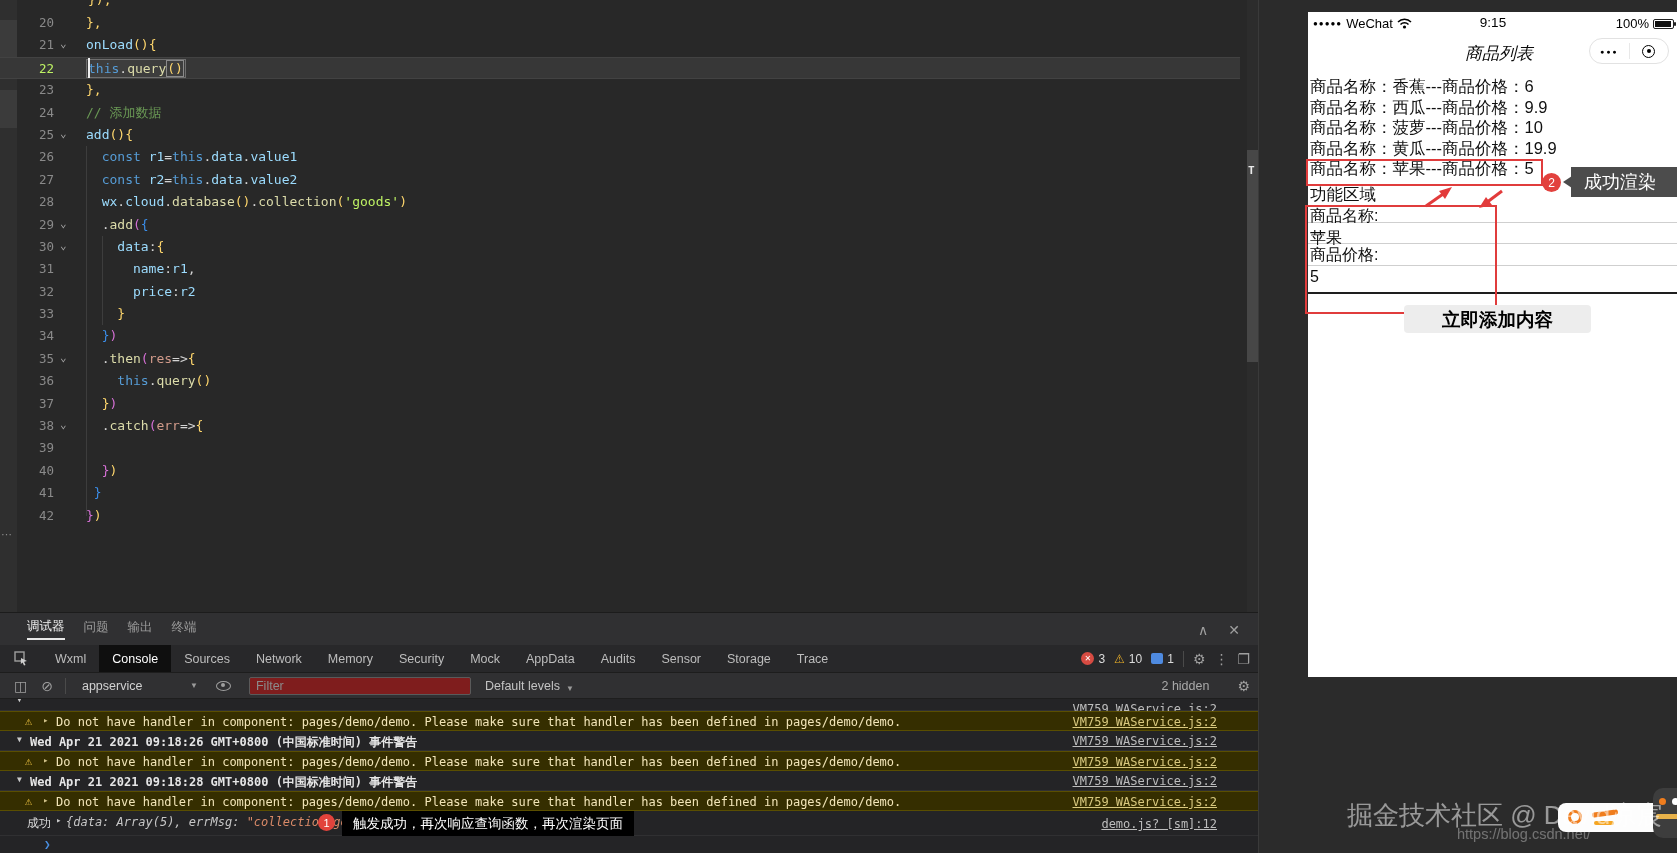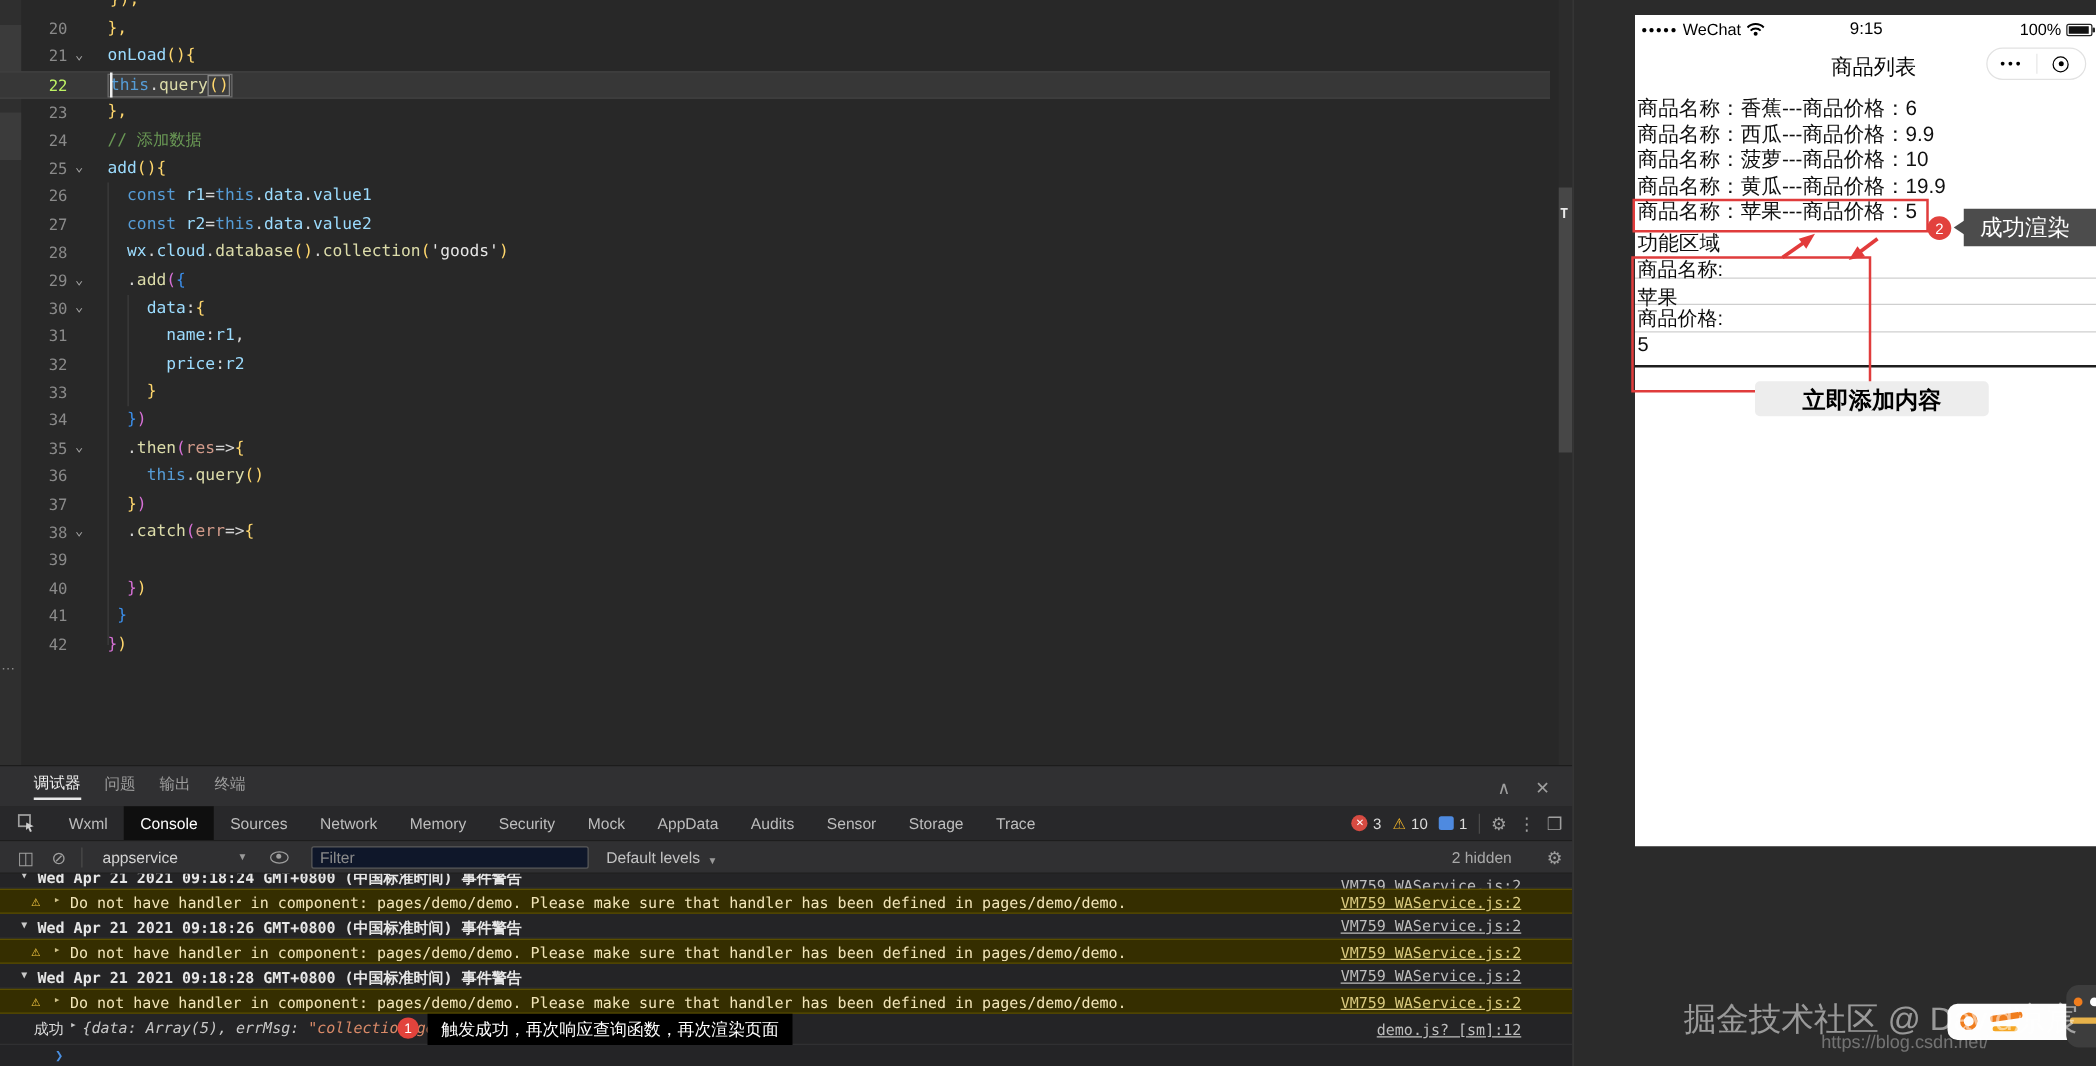--- a/index.html
+++ b/index.html
@@ -16,21 +16,21 @@
             font-family:"DejaVu Sans Mono","Liberation Mono",monospace;font-size:13px;color:#d4d4d4;}
   .codeline .lnum{position:absolute;left:0;top:0;width:54px;text-align:right;color:#8a8a8a;font-size:12.5px;}
   .codeline.cur .lnum{color:#bef264;}
   .codeline .fold{position:absolute;left:60px;top:-1px;width:16px;color:#a9a9a9;font-size:11px;}
   .codeline .code{position:absolute;left:86px;top:0;}
   .codeline.cur{background:#373737;border-top:1px solid #424242;border-bottom:1px solid #424242;}
   .curbox{border:1px solid #6e6e6e;background:#3d3d3d;padding:1px 1px;}
   .bx{border:1px solid #8a8a8a;}
   .cursorbar{position:absolute;left:88px;top:58px;width:2px;height:20px;background:#efefef;}
   .t-p{color:#d4d4d4}.t-k{color:#569cd6}.t-v{color:#9cdcfe}.t-f{color:#dcdcaa}
-  .t-s{color:#e5e5e5}.t-c{color:#6a9955}.t-g{color:#ffd76d}.t-m{color:#d670d6}
+  .t-s{color:#bef264}.t-c{color:#6a9955}.t-g{color:#ffd76d}.t-m{color:#d670d6}
   .t-b{color:#3b8eea}.t-e{color:#d19a8a}
   .iguide{position:absolute;width:1px;background:#3d3d3d;}
   #vscroll{position:absolute;left:1247px;top:0;width:11px;height:612px;background:#2c2c2c;}
   #vthumb{position:absolute;left:0;top:150px;width:11px;height:212px;background:#474747;}
   #scrollT{position:absolute;left:1248px;top:164px;color:#eaeaea;font-size:11px;font-weight:bold;
            font-family:"DejaVu Sans Mono",monospace;}
   #editor-ellipsis{position:absolute;left:1px;top:528px;color:#8b8b8b;font-size:11px;letter-spacing:1px;}
 
   
   #debugbar{position:absolute;left:0;top:612px;width:1258px;height:33px;background:#303032;
@@ -62,21 +62,21 @@
   #ctoolbar{position:absolute;left:0;top:673px;width:1258px;height:26px;background:#303032;
             border-bottom:1px solid #1e1e1e;display:flex;align-items:center;font-size:12.5px;}
   #ctoolbar .ico{margin-left:14px;}
   #ctx-select{margin-left:16px;width:116px;display:flex;justify-content:space-between;align-items:center;
               color:#d2d2d2;}
   #ctx-select .caret{font-size:8px;color:#9a9a9a;}
   #eye{margin-left:18px;width:15px;height:10px;border:1.5px solid #9f9f9f;border-radius:50%/ 50%;
        position:relative;}
   #eye::after{content:"";position:absolute;left:4px;top:1.5px;width:4px;height:4px;border-radius:50%;
               background:#9f9f9f;}
-  #filter-input{margin-left:18px;width:222px;height:18px;background:#0f172a;border:1px solid #5a5a5a;
+  #filter-input{margin-left:18px;width:222px;height:18px;background:#7f1d1d;border:1px solid #5a5a5a;
                 border-radius:2px;color:#cfcfcf;font-size:12.5px;padding:0 6px;
                 font-family:"Liberation Sans",sans-serif;}
   #filter-input::placeholder{color:#8b8b8b;}
   #levels{margin-left:14px;color:#c3c3c3;display:flex;align-items:flex-end;gap:6px;}
   #levels .caret{font-size:8px;color:#9a9a9a;}
   #tb-right{margin-left:auto;display:flex;align-items:center;gap:14px;padding-right:8px;color:#a9a9a9;}
 
   
   #console{position:absolute;left:0;top:699px;width:1258px;height:154px;background:#242426;overflow:hidden;
            font-family:"DejaVu Sans Mono","Liberation Mono",monospace;font-size:12px;}
@@ -116,21 +116,21 @@
   #phone{position:absolute;left:49px;top:12px;width:370px;height:665px;background:#ffffff;color:#111;}
   #statusbar{position:absolute;left:0;top:0;width:100%;height:24px;font-size:13px;color:#000;}
   #sb-left{position:absolute;left:5px;top:4px;display:flex;align-items:center;gap:4px;}
   #sb-dots{font-size:8px;letter-spacing:1px;}
   #sb-time{position:absolute;left:0;right:0;top:3px;text-align:center;font-size:13.5px;}
   #sb-right{position:absolute;right:4px;top:4px;display:flex;align-items:center;gap:4px;}
   #battery{width:21px;height:10px;border:1px solid #222;border-radius:2px;position:relative;}
   #battery .fill{position:absolute;left:1px;top:1px;bottom:1px;width:16px;background:#111;}
   #battery .nub{position:absolute;right:-3px;top:2.5px;width:2px;height:4px;background:#222;border-radius:1px;}
   #navbar{position:absolute;left:0;top:24px;width:100%;height:32px;}
-  #nav-title{position:absolute;left:12px;right:0;top:6px;text-align:center;font-size:17px;color:#090909;}
+  #nav-title{position:absolute;left:12px;right:0;top:6px;text-align:center;font-size:17px;color:#090909;font-style:italic;}
   #capsule{position:absolute;left:281px;top:2px;width:80px;height:26px;border:1px solid #e2e2e2;
            border-radius:14px;background:#fff;display:flex;align-items:center;}
   #cap-dots{flex:1;text-align:center;font-size:7px;letter-spacing:2px;color:#000;}
   #cap-div{width:1px;height:16px;background:#e8e8e8;}
   #cap-target{flex:1;display:flex;align-items:center;justify-content:center;}
   #cap-target .ring{width:13px;height:13px;border:1.5px solid #000;border-radius:50%;display:flex;
                     align-items:center;justify-content:center;}
   #cap-target .ctr{width:4px;height:4px;background:#000;border-radius:50%;}
   .plist-row{position:absolute;left:2px;height:20.6px;font-size:16.5px;white-space:nowrap;color:#101010;}
   #hl-box{position:absolute;left:-2px;top:147px;width:237px;height:27px;border:2px solid #e03c3c;}
@@ -277,21 +277,20 @@
     </div>
     <div id="tb-right">
       <span>2 hidden</span>
       <span class="ico">⚙</span>
     </div>
   </div>
 
   <div id="console">
       <div class="crow group clipped">
         <span class="gcaret">▼</span>
-        <span class="gtext">Wed Apr 21 2021 09:18:24 GMT+0800 (中国标准时间) 事件警告</span>
         <span class="srclink">VM759 WAService.js:2</span>
       </div>
       <div class="crow warn">
         <span class="wicon">⚠</span>
         <span class="wexp">▸</span>
         <span class="wtext">Do not have  handler in component: pages/demo/demo. Please make sure that  handler has been defined in pages/demo/demo.</span>
         <span class="srclink">VM759 WAService.js:2</span>
       </div>
       <div class="crow group">
         <span class="gcaret">▼</span>

